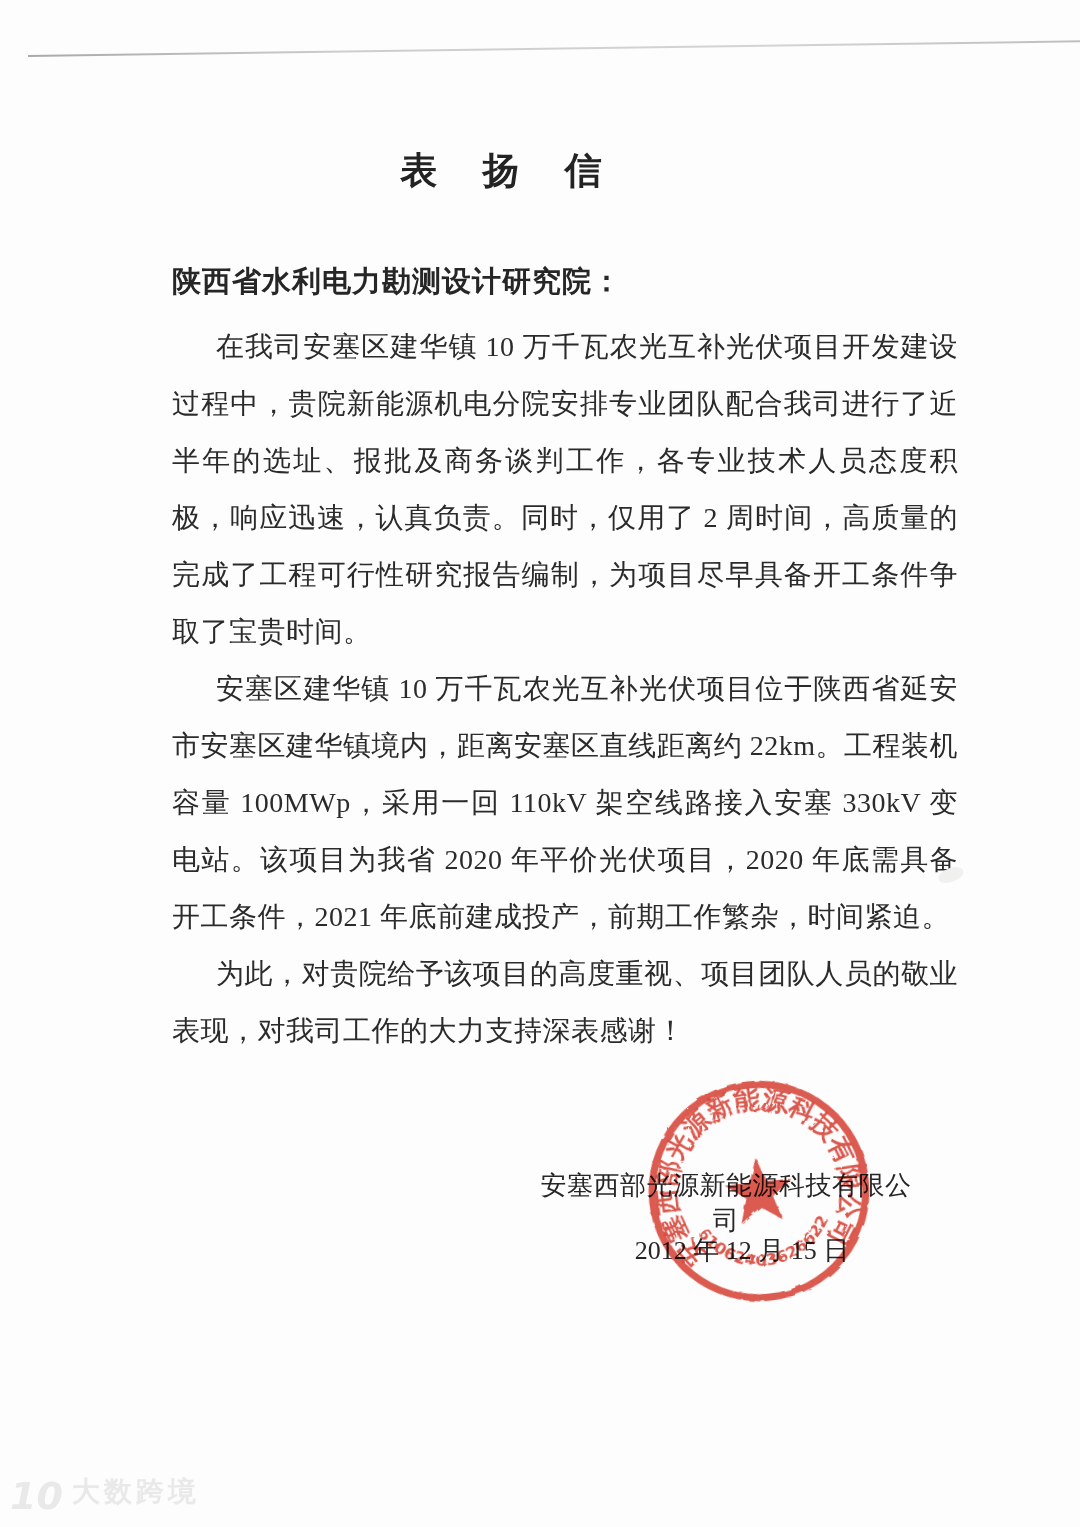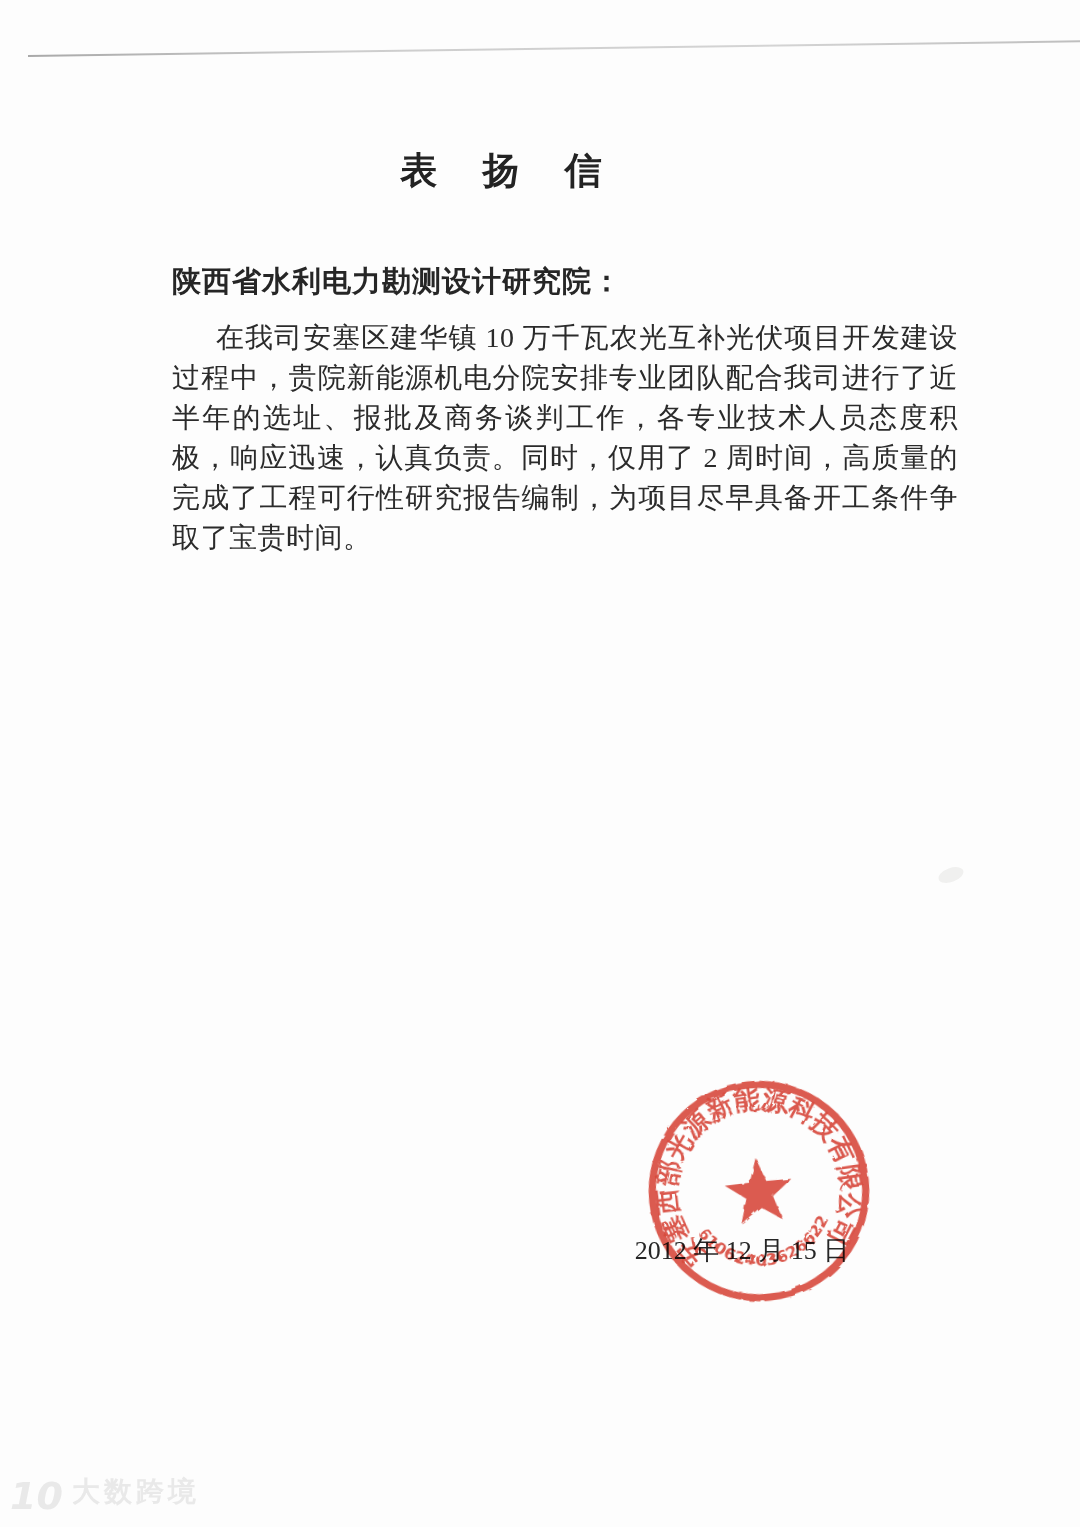--- a/index.html
+++ b/index.html
@@ -50,21 +50,21 @@
     letter-spacing: 1px;
     font-weight: bold;
   }
 
   .letter-body {
     position: absolute;
     top: 318px;
     left: 172px;
     width: 786px;
     font-size: 28px;
-    line-height: 40px;
+    line-height: 57px;
     text-align: justify;
     color: #2b2b2b;
     letter-spacing: 0.5px;
   }
   .letter-body p { text-indent: 44px; margin: 0; }
 
   .signature-company {
     position: absolute;
     top: 1168px;
     left: 533px;
@@ -131,24 +131,27 @@
 <div class="page">
 
   <div class="scan-line-top"></div>
 
   <h1 class="doc-title">表 扬 信</h1>
 
   <div class="salutation">陕西省水利电力勘测设计研究院：</div>
 
   <div class="letter-body">
     <p>在我司安塞区建华镇 10 万千瓦农光互补光伏项目开发建设过程中，贵院新能源机电分院安排专业团队配合我司进行了近半年的选址、报批及商务谈判工作，各专业技术人员态度积极，响应迅速，认真负责。同时，仅用了 2 周时间，高质量的完成了工程可行性研究报告编制，为项目尽早具备开工条件争取了宝贵时间。</p>
+    <p>安塞区建华镇 10 万千瓦农光互补光伏项目位于陕西省延安市安塞区建华镇境内，距离安塞区直线距离约 22km。工程装机容量 100MWp，采用一回 110kV 架空线路接入安塞 330kV 变电站。该项目为我省 2020 年平价光伏项目，2020 年底需具备开工条件，2021 年底前建成投产，前期工作繁杂，时间紧迫。</p>
+    <p>为此，对贵院给予该项目的高度重视、项目团队人员的敬业表现，对我司工作的大力支持深表感谢！</p>
   </div>
 
   <div class="smudge"></div>
 
+  <div class="signature-company">安塞西部光源新能源科技有限公司</div>
   <div class="signature-date">2012 年 12 月 15 日</div>
 
   <svg class="seal" viewBox="0 0 220 220" xmlns="http://www.w3.org/2000/svg">
     <defs>
       <filter id="stampRough" x="-10%" y="-10%" width="120%" height="120%">
         <feTurbulence type="fractalNoise" baseFrequency="0.09" numOctaves="2" result="noise" seed="7"></feTurbulence>
         <feDisplacementMap in="SourceGraphic" in2="noise" scale="3"></feDisplacementMap>
       </filter>
       <path id="sealArcTop" d="M 53.4,166.6 A 80,80 0 1 1 166.6,166.6" fill="none"></path>
       <path id="sealArcBottom" d="M 44.7,140.4 A 72,72 0 0 0 175.3,140.4" fill="none"></path>

